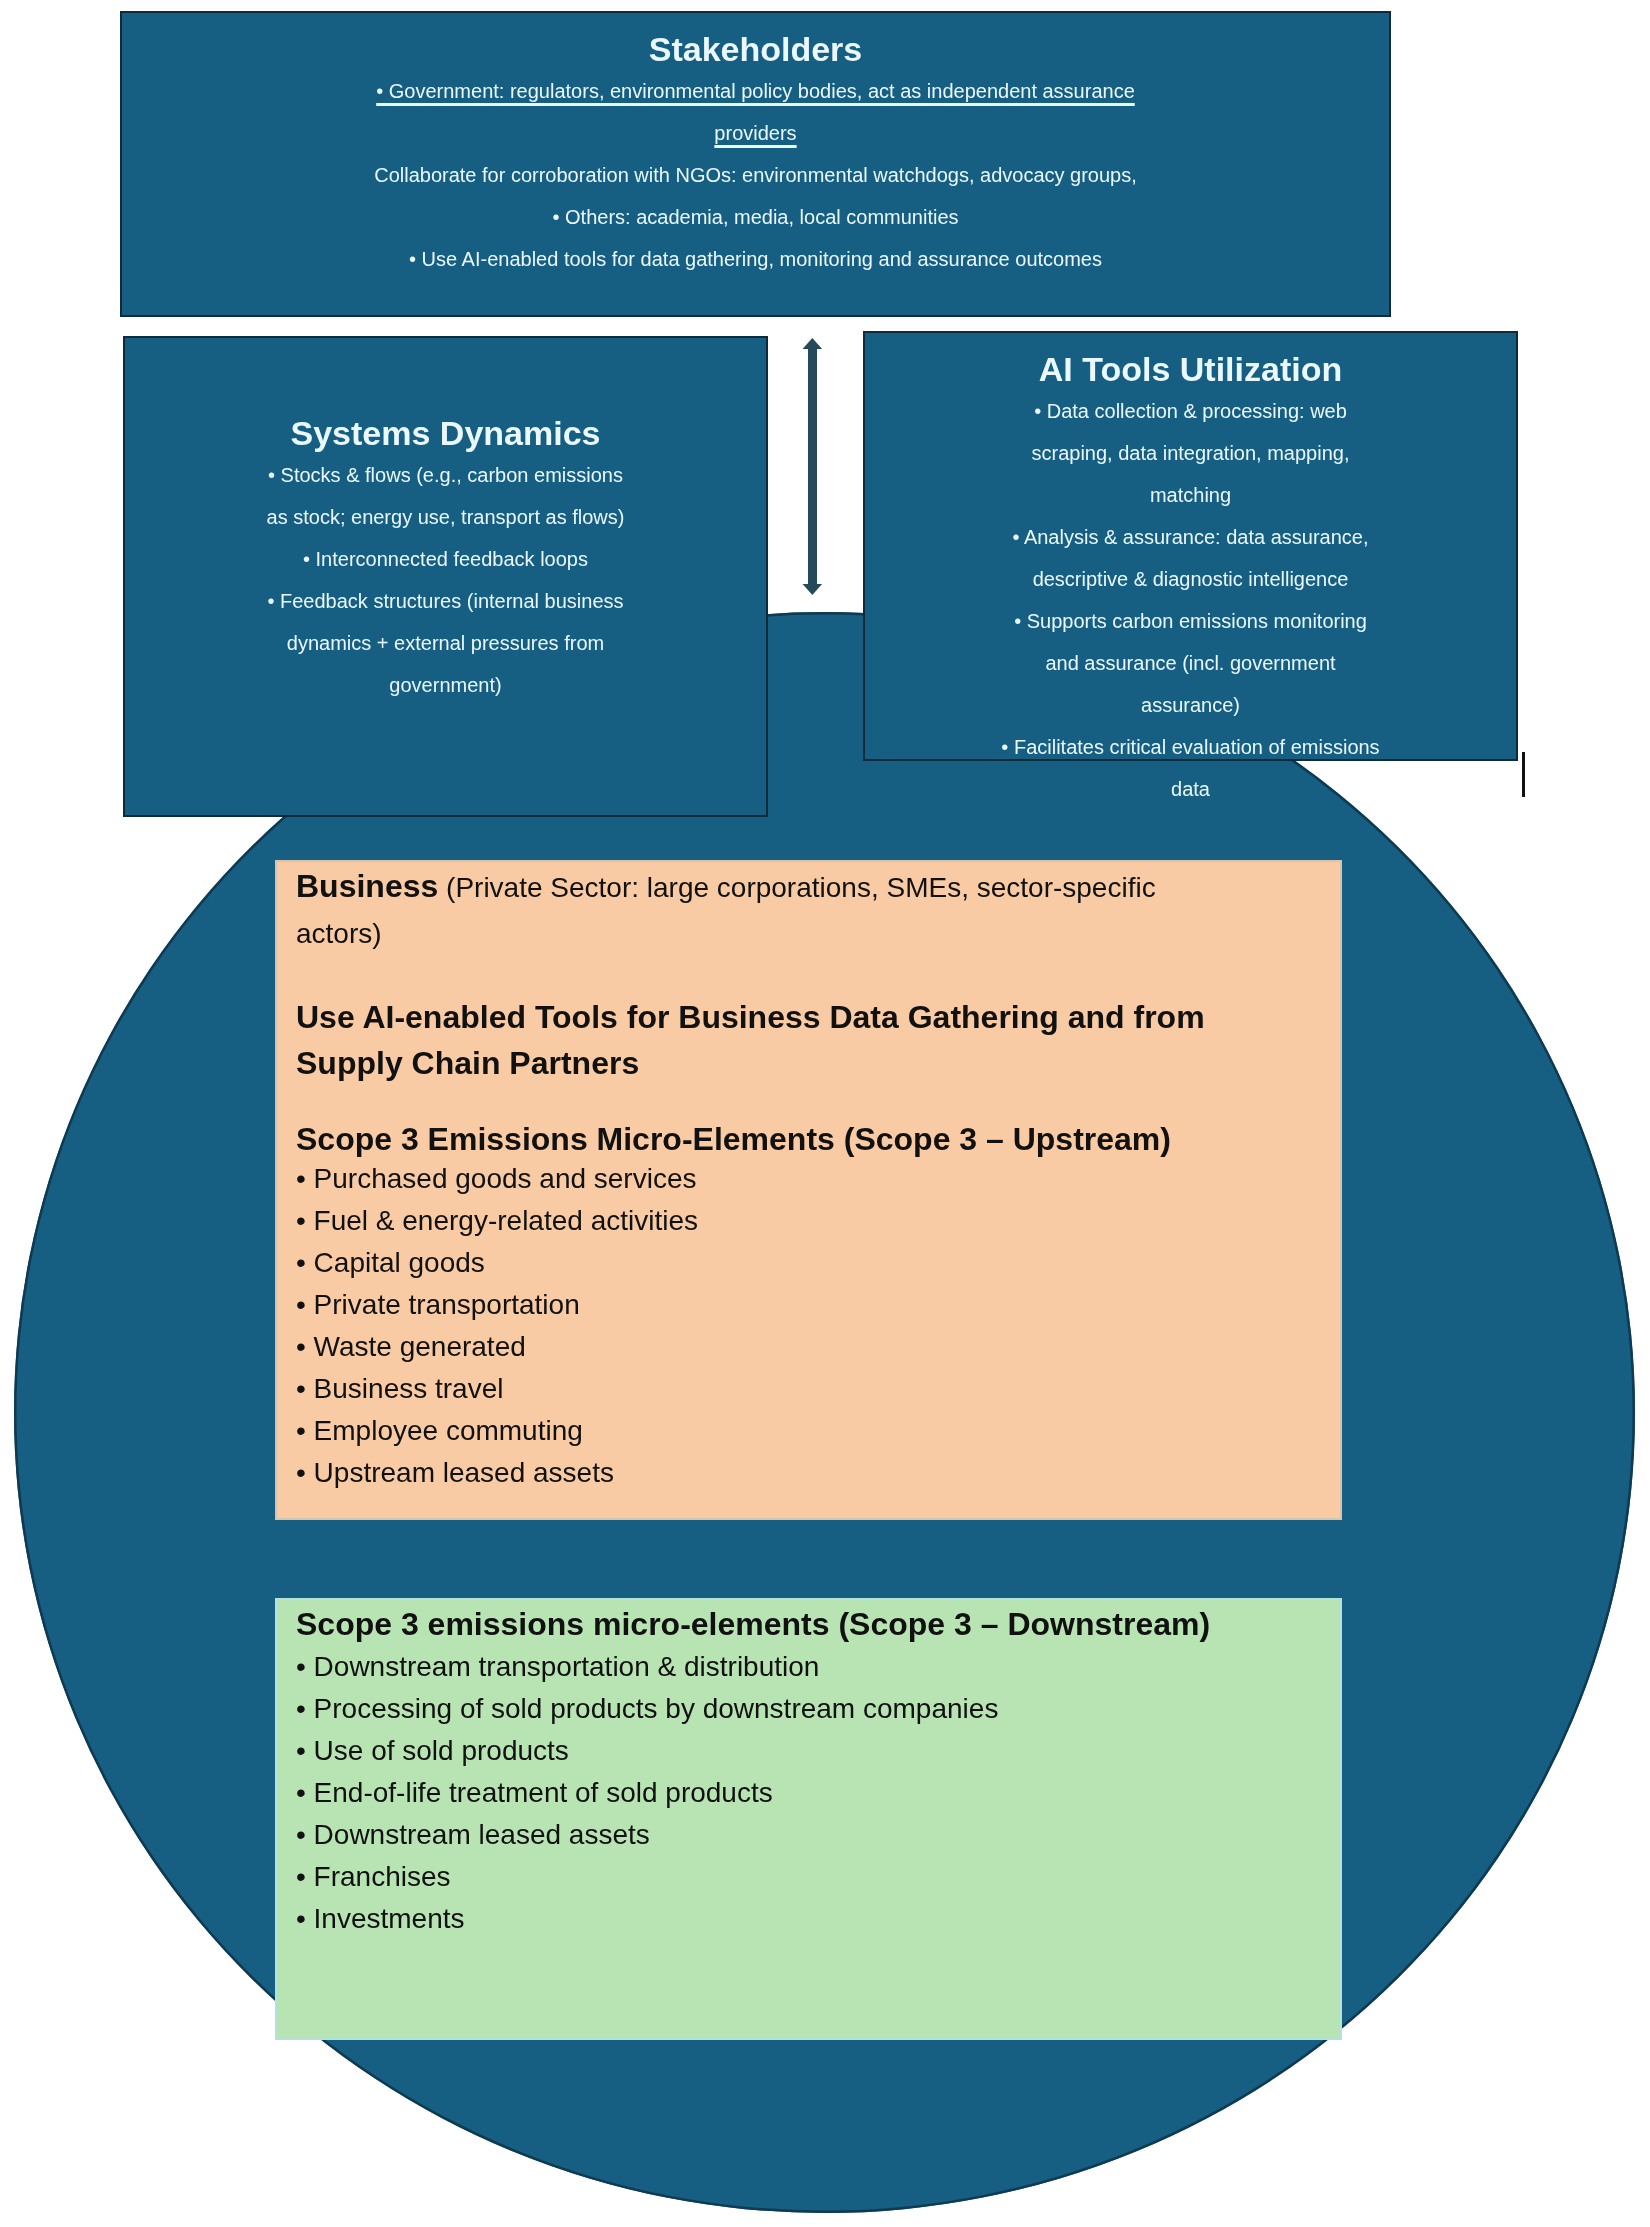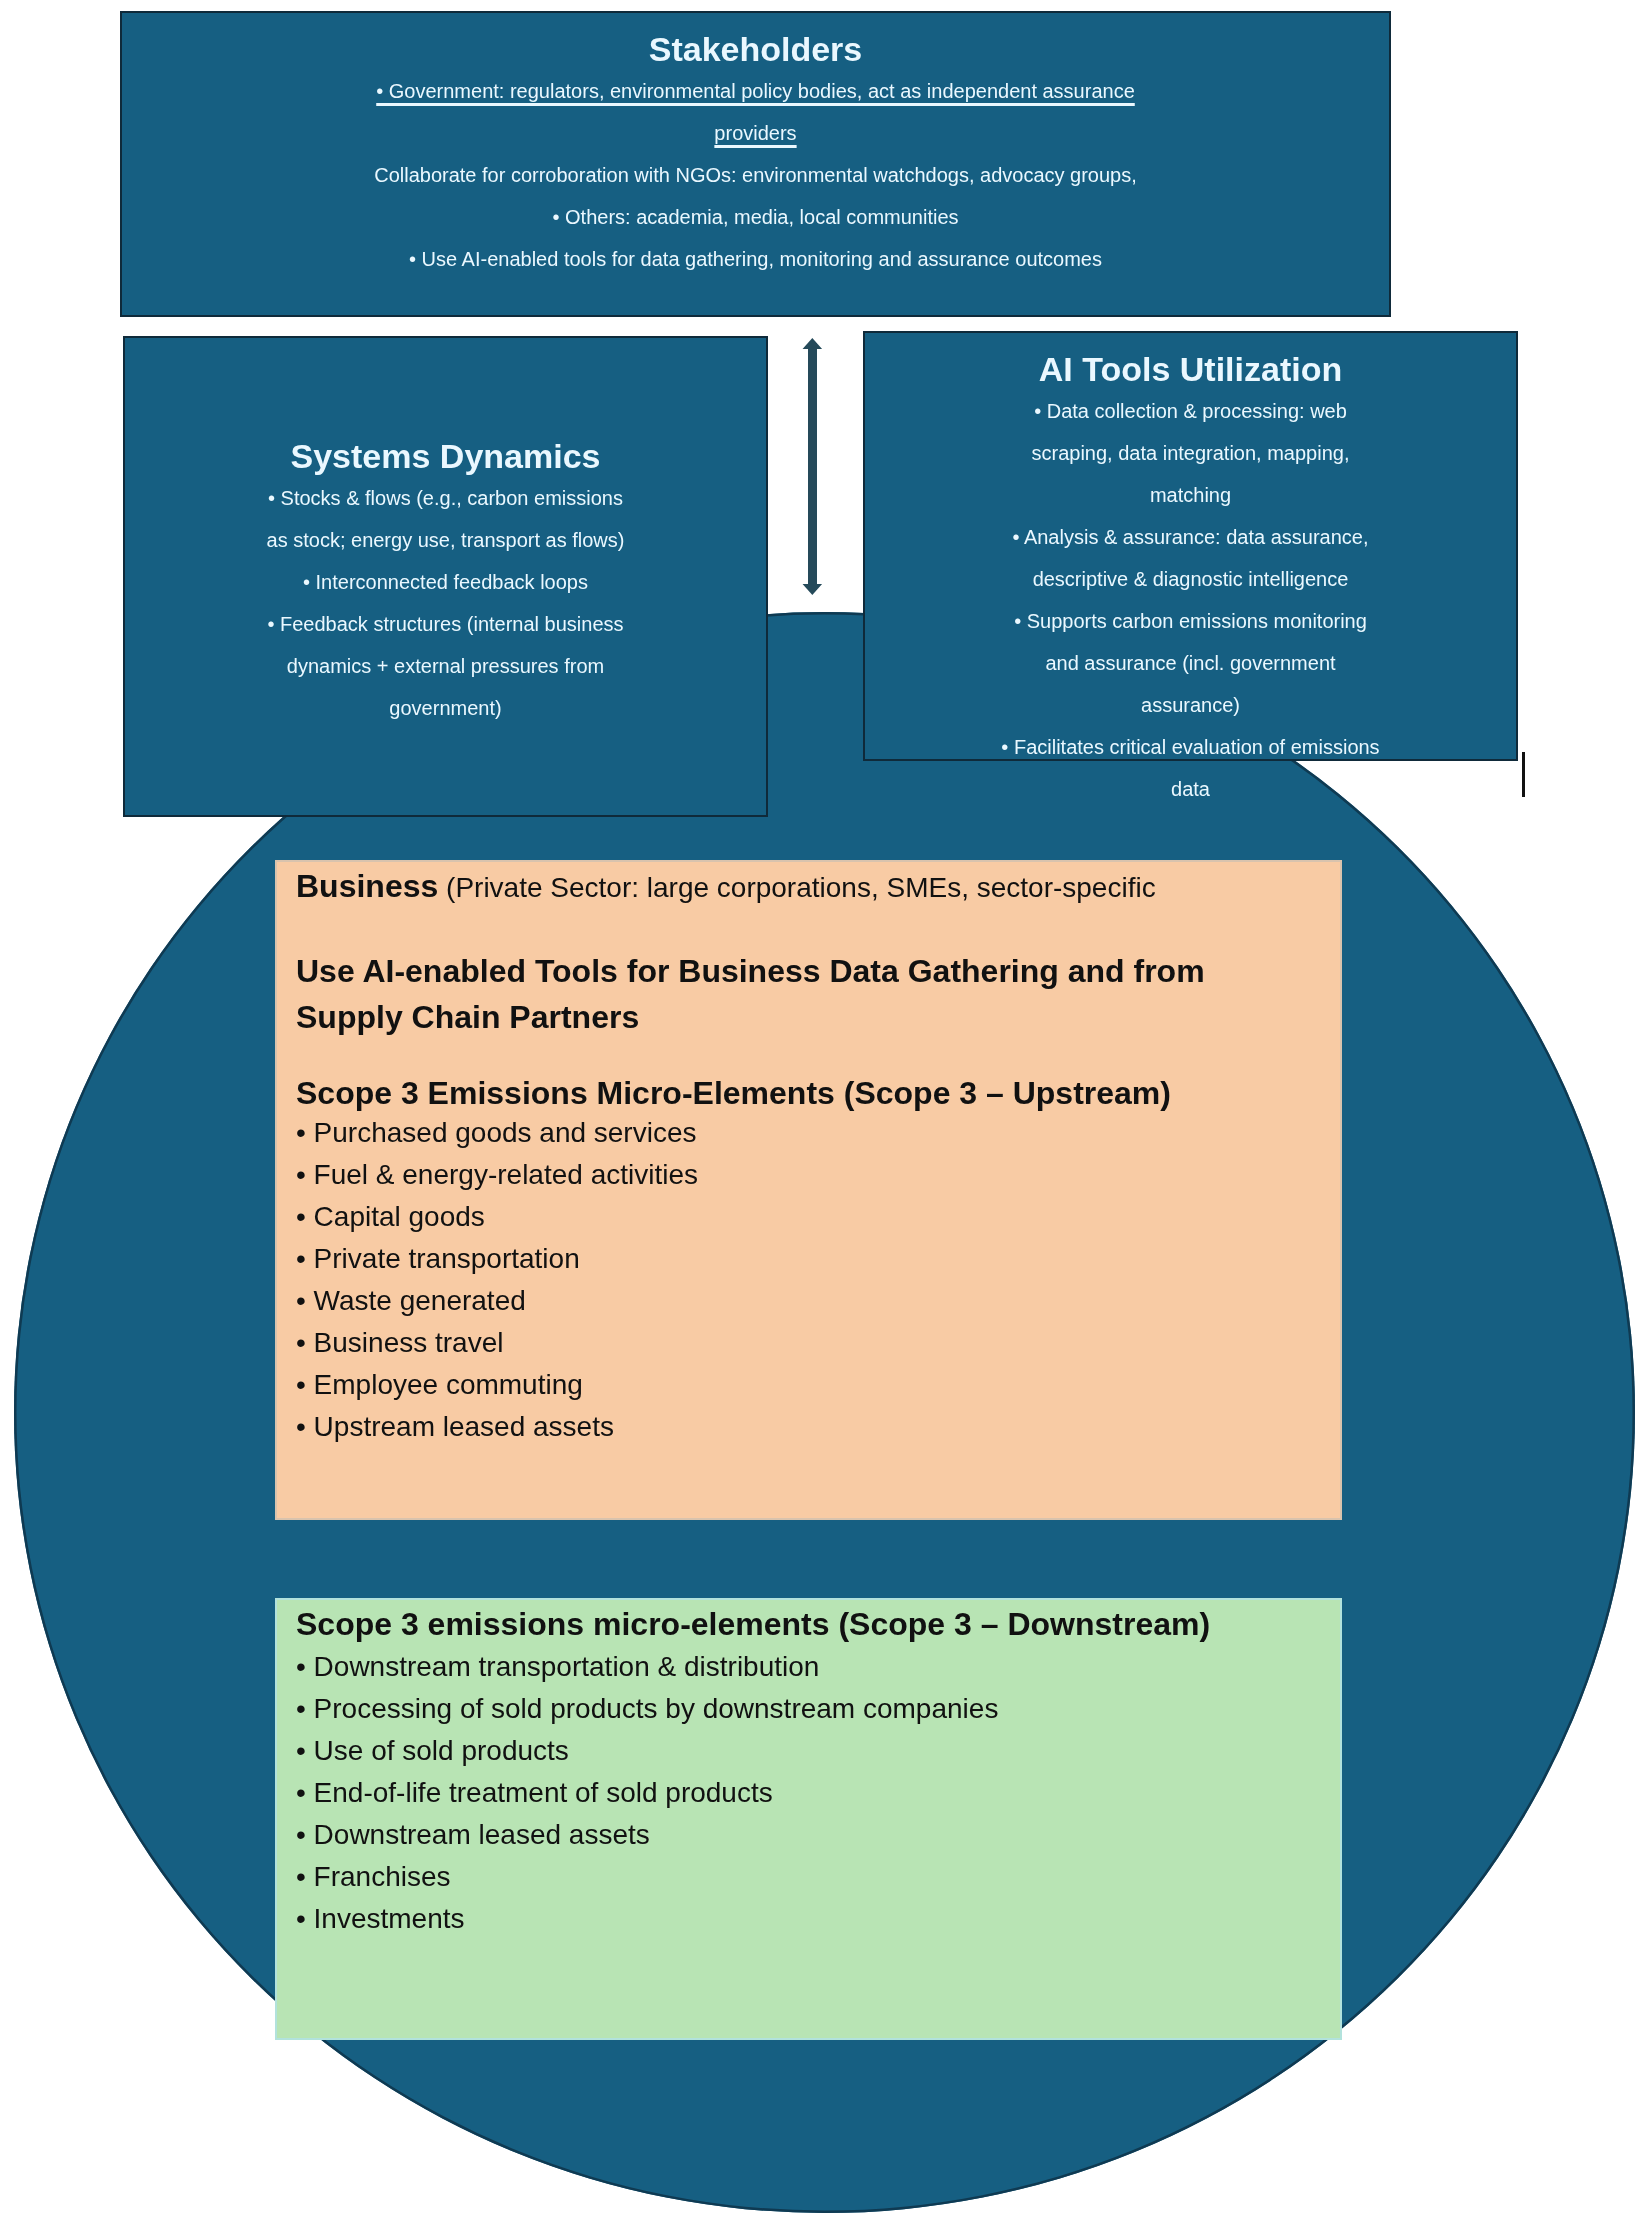--- a/index.html
+++ b/index.html
@@ -14,21 +14,21 @@
       text-align: center;
     }
     .title { font-weight: bold; font-size: 34px; line-height: 42px; margin: 0; }
     .line { font-size: 20px; line-height: 42px; margin: 0; white-space: nowrap; }
     .ul { text-decoration: underline; text-decoration-thickness: 2.5px; text-underline-offset: 5px; }
 
     #stakeholders { left: 120px; top: 10.7px; width: 1271px; height: 306px; }
     #stakeholders .inner { position: absolute; left: 0; right: 0; top: 15px; }
 
     #systems { left: 123px; top: 336px; width: 645px; height: 481px; }
-    #systems .inner { position: absolute; left: 19px; right: 19px; top: 74px; margin-top: 23px; }
+    #systems .inner { position: absolute; left: 19px; right: 19px; top: 74px; }
 
     #ai-tools { left: 863px; top: 331px; width: 655px; height: 430px; }
     #ai-tools .inner { position: absolute; left: 12.6px; right: 12.6px; top: 15px; }
 
     #arrow { position: absolute; left: 808px; top: 343px; width: 8.8px; height: 247px; background: #254a5a; }
     .arrow-head { position: absolute; left: -5.7px; width: 20px; height: 8.8px; background: #254a5a; }
     .arrow-head.up { top: -1.3px; clip-path: polygon(50% 0, 100% 100%, 0 100%); height: 11.3px; top: -5px; }
     .arrow-head.down { bottom: -5px; clip-path: polygon(0 0, 100% 0, 50% 100%); height: 11.3px; }
 
     #side-tick { position: absolute; left: 1522px; top: 752px; width: 2.5px; height: 45px; background: #111; }
@@ -107,20 +107,21 @@
     <p class="line">data</p>
   </div>
 </div>
 
 <div id="side-tick"></div>
 
 <div id="business-card" class="card">
   <p class="bold-line" style="margin-top:1.3px;">
     <span>Business</span><span class="reg"> (Private Sector: large corporations, SMEs, sector-specific</span>
   </p>
+  <p class="plain-line">actors)</p>
   <p class="bold-line" style="margin-top:37px;">Use AI-enabled Tools for Business Data Gathering and from</p>
   <p class="bold-line">Supply Chain Partners</p>
   <p class="bold-line" style="margin-top:34px; line-height:38px;">Scope 3 Emissions Micro-Elements (Scope 3 – Upstream)</p>
   <ul>
     <li><span class="bullet">•</span><span>Purchased goods and services</span></li>
     <li><span class="bullet">•</span><span>Fuel &amp; energy-related activities</span></li>
     <li><span class="bullet">•</span><span>Capital goods</span></li>
     <li><span class="bullet">•</span><span>Private transportation</span></li>
     <li><span class="bullet">•</span><span>Waste generated</span></li>
     <li><span class="bullet">•</span><span>Business travel</span></li>

